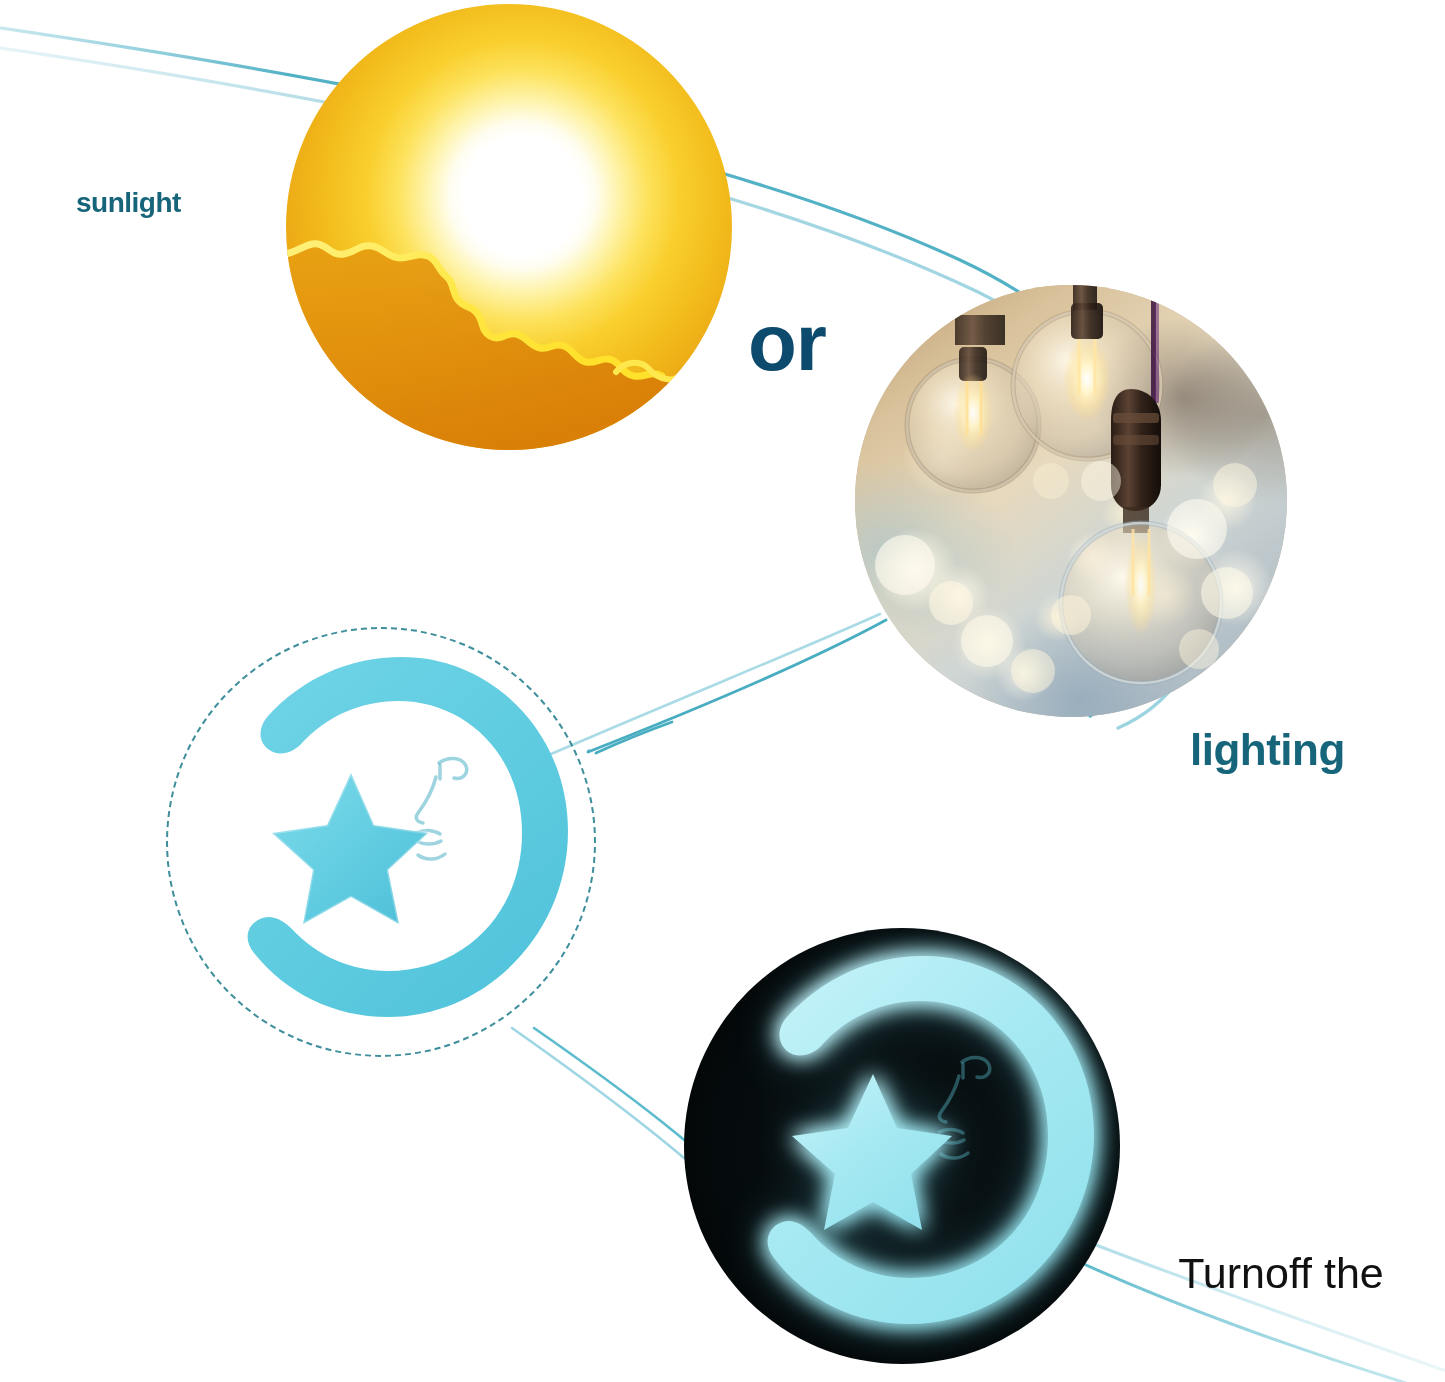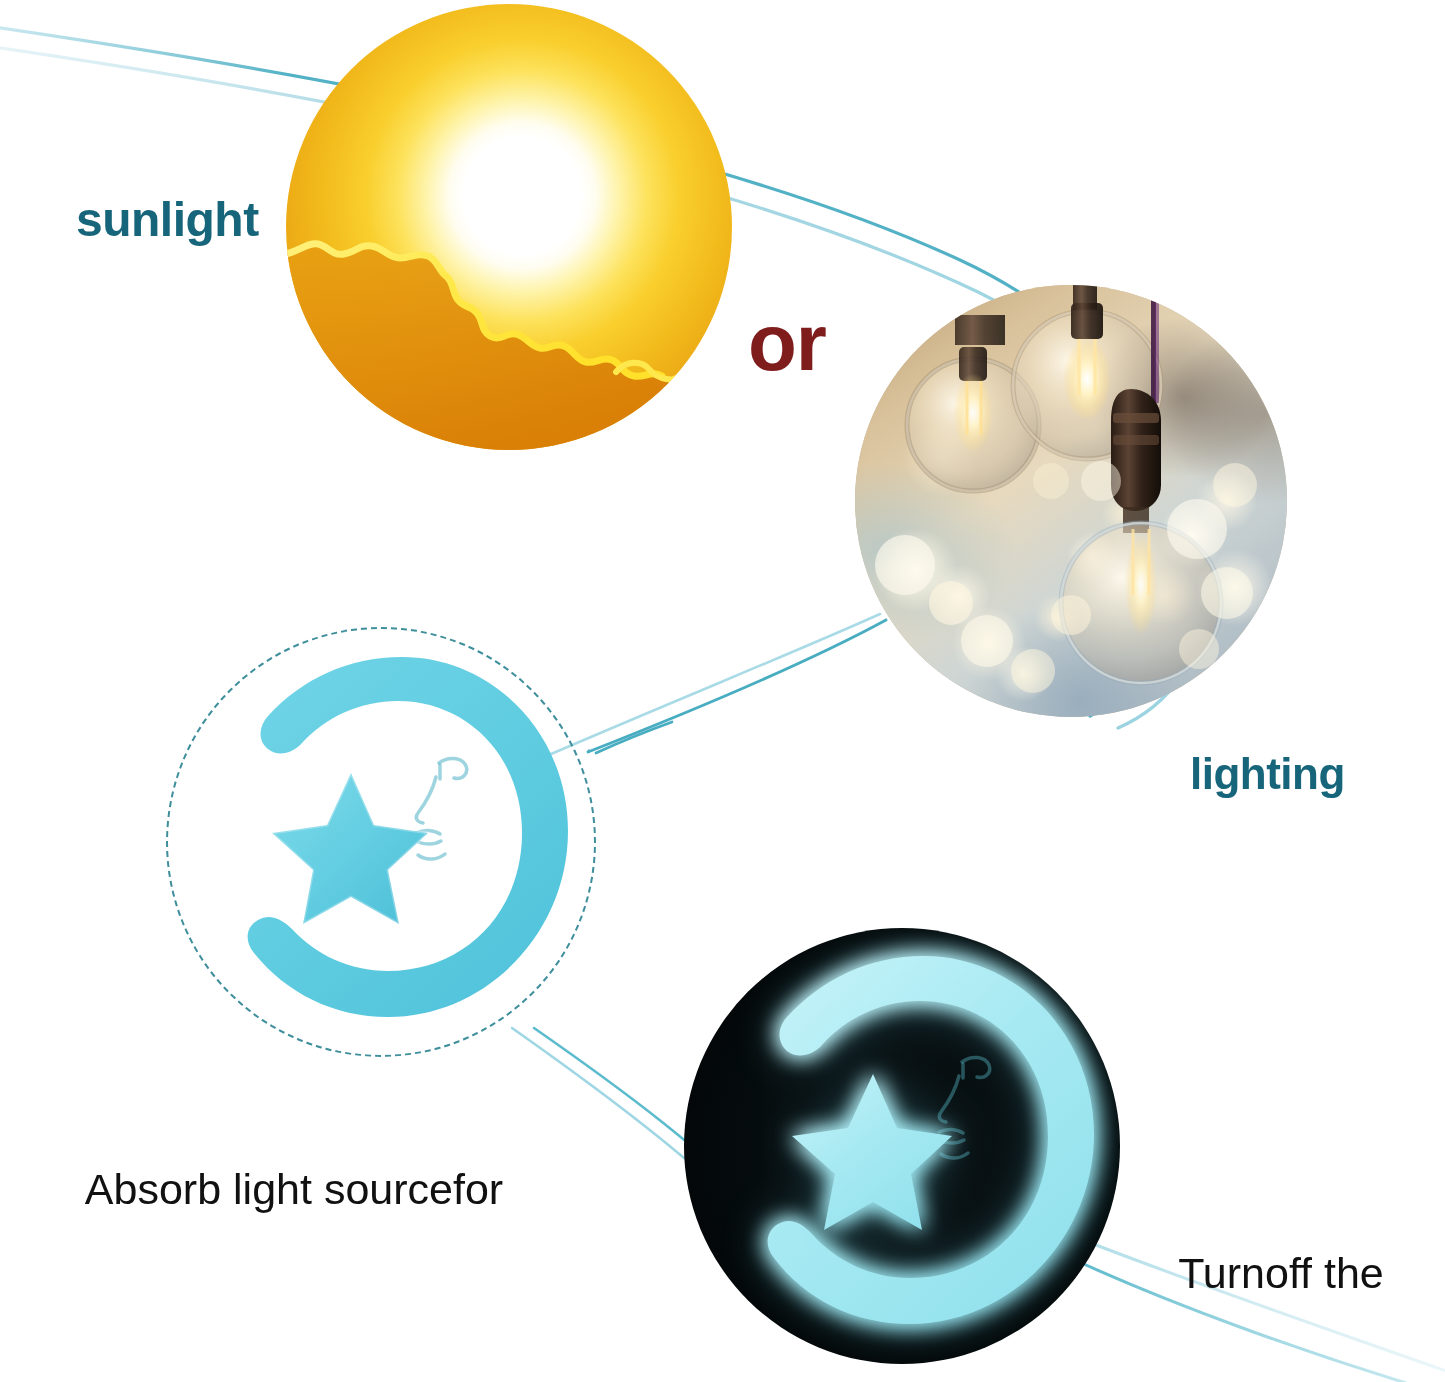--- a/index.html
+++ b/index.html
@@ -131,41 +131,40 @@
 
   
   .label {
     position: absolute;
     z-index: 6;
     white-space: pre;
     line-height: 1.08;
   }
   #label-sunlight {
     left: 76px;
-    top: 194px;
-    font-size: 48px;
+    top: 188px;
+    font-size: 28px;
     font-weight: 700;
     letter-spacing: -0.5px;
   }
   #label-or {
     left: 748px;
     top: 300px;
     font-size: 80px;
     font-weight: 700;
-    color: #7f1d1d;
+    color: #0c4a6e;
     letter-spacing: -1px;
     text-align: right;
   }
   #label-lighting {
     left: 1190px;
     top: 726px;
     font-size: 44px;
     font-weight: 700;
     letter-spacing: -0.5px;
-    margin-top: 24px;
   }
   #label-absorb {
     left: 44px;
     top: 1056px;
     font-size: 43px;
     color: #111111;
     text-align: center;
     width: 500px;
     line-height: 1.24;
   }
@@ -465,21 +464,20 @@
     </svg>
   </div>
 
   <div class="label" id="label-sunlight" style="color:#16657a">sunlight</div>
 
   <div class="label" id="label-or">or</div>
 
   <div class="label" id="label-lighting" style="color:#16657a">lighting</div>
 
   <div class="label" id="label-absorb">
-    <div>Absorb light sourcefor</div>
   </div>
 
   <div class="label" id="label-turnoff">
     <div>Turnoff the</div>
     
     
   </div>
 
 </div>
 

